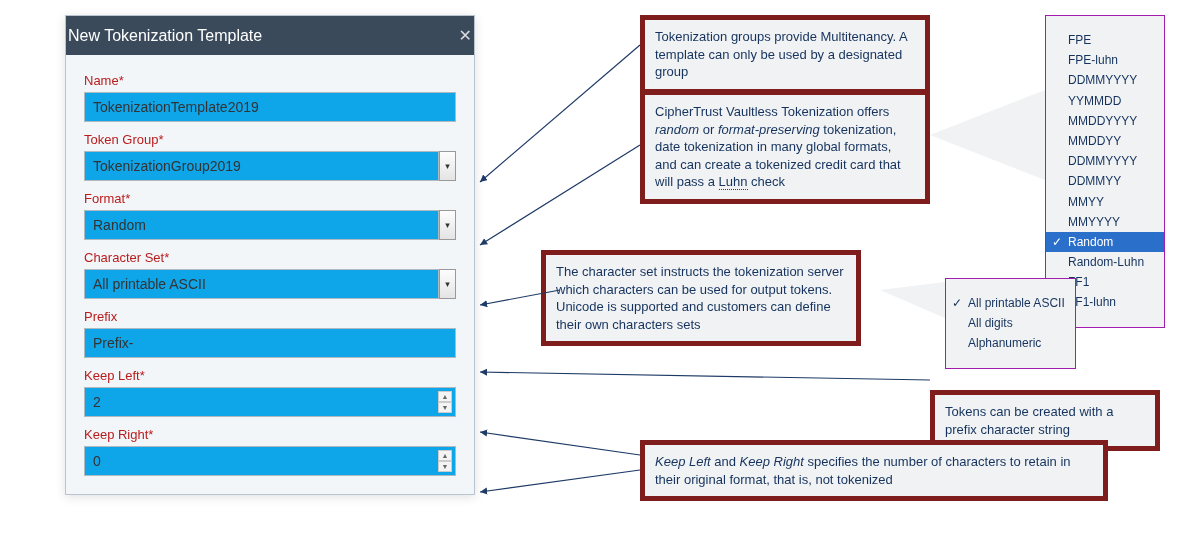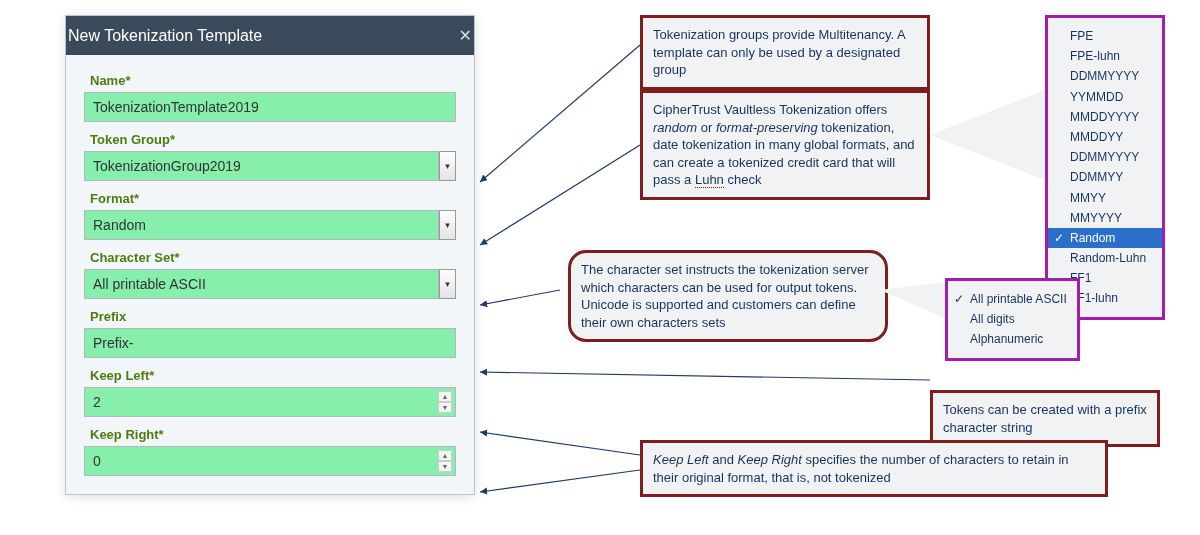--- a/index.html
+++ b/index.html
@@ -31,33 +31,32 @@
   }
   .close-x {
     font-size: 16px;
     opacity: 0.8;
     cursor: pointer;
   }
   .dialog-body {
     padding: 14px 18px 18px 18px;
   }
   .field-label {
-    font-weight: 700;
-    color: #4d7c0f;
+    font-weight: 400;
+    color: #b91c1c;
     font-size: 13px;
     margin-top: 10px;
     margin-bottom: 4px;
     display: block;
-    margin-left: 6px;
   }
   .field-label.first { margin-top: 4px; }
   .text-input, .select-input, .num-input {
     width: 100%;
     border: 1px solid #b0b8c0;
-    background: #86efac;
+    background: #0ea5e9;
     padding: 6px 8px;
     font-size: 14px;
     color: #333;
     height: 30px;
   }
   .select-wrap {
     position: relative;
     display: flex;
   }
   .select-wrap .select-input {
@@ -99,34 +98,34 @@
     justify-content: center;
     border: 1px solid #ccc;
     background: #f4f4f4;
     cursor: pointer;
   }
 
   
   .callout {
     position: absolute;
     background: #f1f2f3;
-    border: 3px solid #7f1d1d;
+    border: 5px solid #7f1d1d;
     padding: 8px 10px;
     color: #15335e;
     font-size: 13px;
     line-height: 1.35;
   }
   .callout i { font-style: italic; }
 
   
   .option-list {
     position: absolute;
     background: #f1f2f3;
-    border: 3px solid #a21caf;
-    padding: 8px 0;
+    border: 1px solid #a21caf;
+    padding: 14px 0;
     font-size: 12px;
     color: #15335e;
     min-width: 120px;
   }
   .option-list div {
     padding: 2px 10px 2px 22px;
     position: relative;
     line-height: 1.35;
   }
   .option-list div.selected {
@@ -215,21 +214,21 @@
 </div>
 
 <div class="callout" style="left:640px; top:15px; width:290px;">
   <span>Tokenization groups provide Multitenancy. A template can only be used by a designated group</span>
 </div>
 
 <div class="callout" style="left:640px; top:90px; width:290px;">
   <span>CipherTrust Vaultless Tokenization offers </span><i>random</i><span> or </span><i>format-preserving</i><span> tokenization, date tokenization in many global formats, and can create a tokenized credit card that will pass a </span><span class="underline-red">Luhn</span><span> check</span>
 </div>
 
-<div class="callout" style="left:568px; top:250px; width:320px;border-radius:18px;">
+<div class="callout" style="left:541px; top:250px; width:320px;">
   <span>The character set instructs the tokenization server which characters can be used for output tokens. Unicode is supported and customers can define their own characters sets</span>
 </div>
 
 <div class="callout" style="left:930px; top:360px; width:230px;margin-top:30px;">
   <span>Tokens can be created with a prefix character string</span>
 </div>
 
 <div class="callout" style="left:640px; top:440px; width:468px;">
   <i>Keep Left</i><span> and </span><i>Keep Right</i><span> specifies the number of characters to retain in their original format, that is, not tokenized</span>
 </div>

